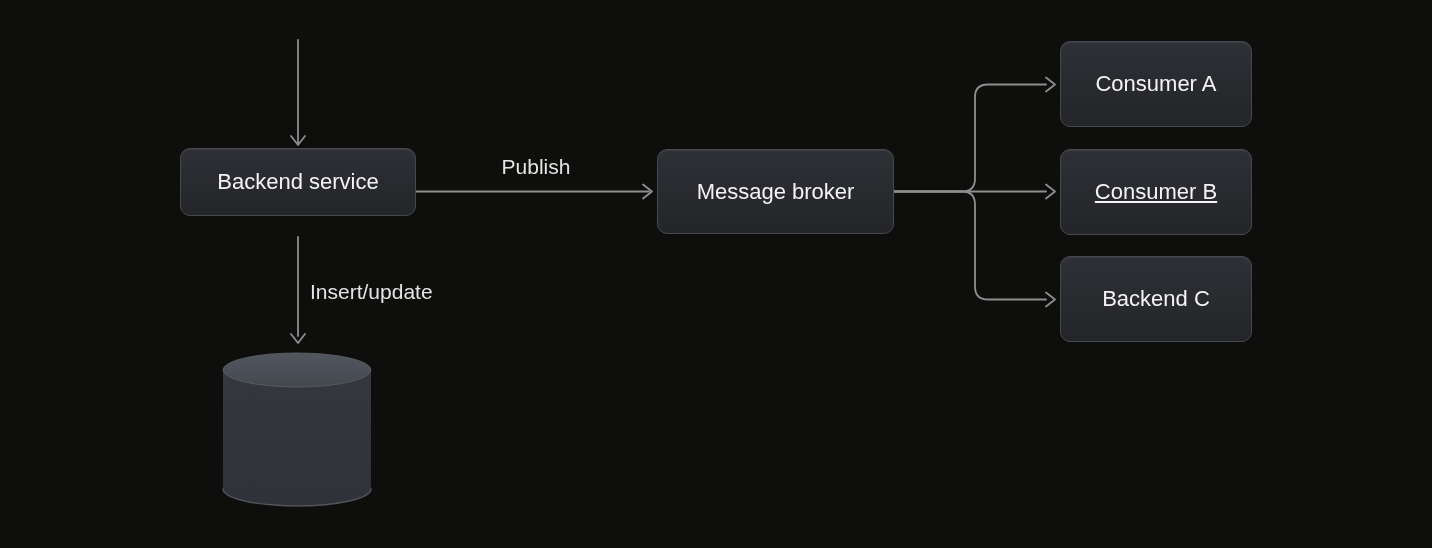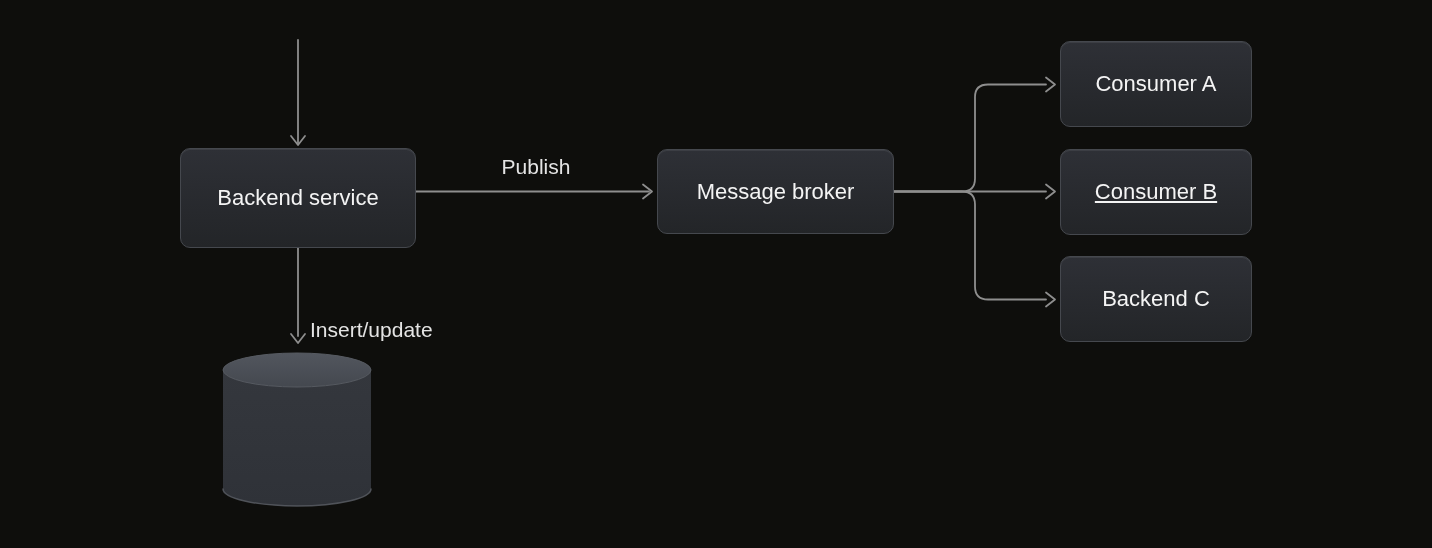--- a/index.html
+++ b/index.html
@@ -36,33 +36,33 @@
     border: 1px solid var(--node-border, #45484e);
     background: linear-gradient(180deg, var(--node-fill-top, #2e3036) 0%, var(--node-fill-bottom, #232528) 100%);
     box-shadow: inset 0 1px 0 rgba(255,255,255,0.07);
     color: var(--node-text, #f4f4f4);
     font-size: 22px;
     display: flex;
     align-items: center;
     justify-content: center;
     white-space: nowrap;
   }
-  #node-backend    { left: 180px;  top: 148px; width: 236px; height: 100px; }
+  #node-backend    { left: 180px;  top: 148px; width: 236px; height: 68px; }
   #node-broker     { left: 657px;  top: 149px; width: 237px; height: 85px; }
   #node-consumer-a { left: 1060px; top: 41px;  width: 192px; height: 86px; }
   #node-consumer-b { left: 1060px; top: 149px; width: 192px; height: 86px; text-decoration: underline; }
   #node-consumer-c { left: 1060px; top: 256px; width: 192px; height: 86px; }
   .edge-label {
     position: absolute;
     color: var(--edge-label, #e4e4e4);
     font-size: 21px;
     white-space: nowrap;
   }
   #label-publish { left: 494px; top: 155px; width: 84px; text-align: center; }
-  #label-insert  { left: 310px; top: 280px; margin-top: 38px; }
+  #label-insert  { left: 310px; top: 280px; }
 </style>
 </head>
 <body>
 
 <div class="canvas">
 
   <svg class="edges-svg" width="1432" height="548" viewBox="0 0 1432 548" xmlns="http://www.w3.org/2000/svg">
     <defs>
       <linearGradient id="dbBodyGrad" x1="0" y1="0" x2="0" y2="1">
         <stop offset="0" stop-color="#34373d"></stop>

